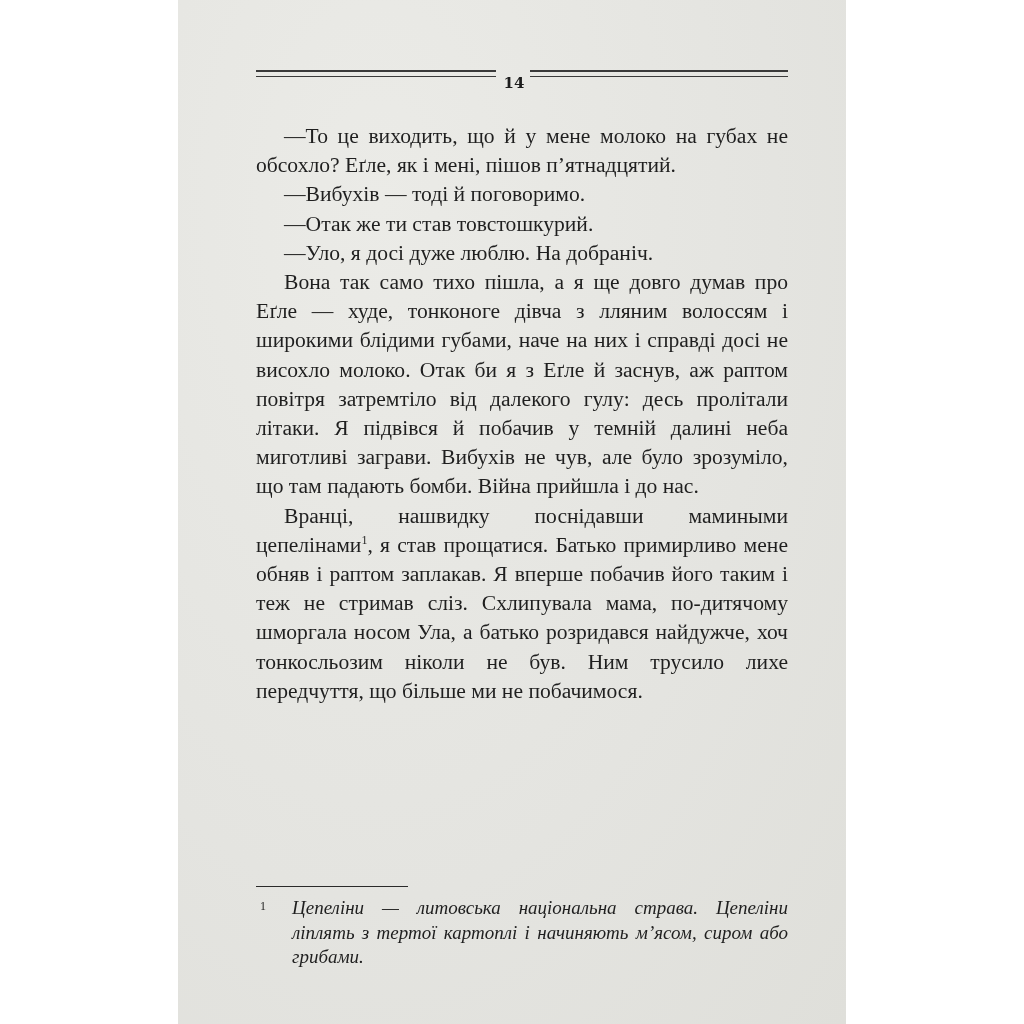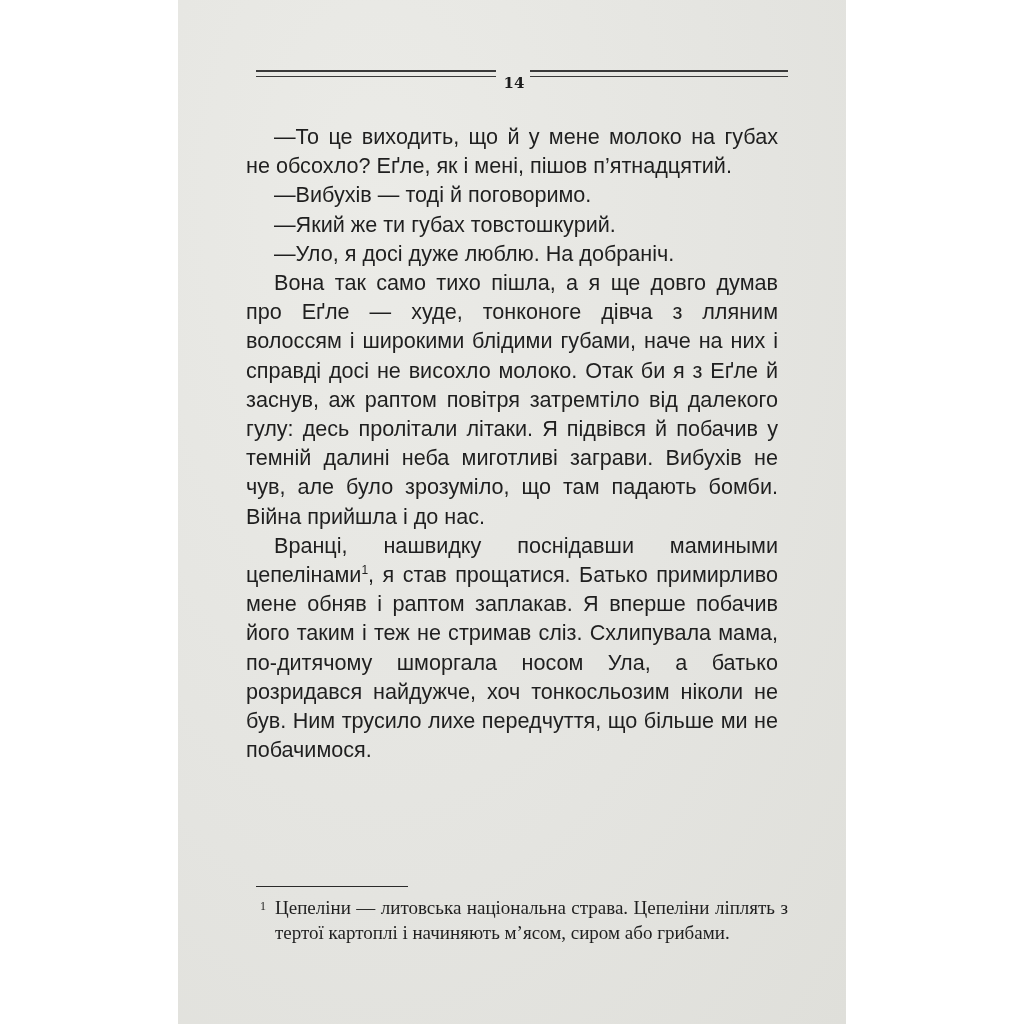--- a/index.html
+++ b/index.html
@@ -18,50 +18,50 @@
     position:absolute; top:8px; height:4px;
     border-top:2px solid #3a3a3a; border-bottom:1px solid #3a3a3a;
   }
   .rule.left { left:0; width:240px; }
   .rule.right { left:274px; width:258px; }
   .page-num {
     position:absolute; left:244px; width:28px; top:0; text-align:center;
     font-family:"DejaVu Serif", serif; font-weight:bold; font-size:15px; color:#1e1e1e;margin-top:12px;
   }
   .body-text {
-    position:absolute; left:68px; top:122px; width:532px;
-    font-family:Liberation Sans, sans-serif; font-size:21.6px; line-height:29.2px; color:#1f1f1f;
+    position:absolute; left:78px; top:122px; width:532px;
+    font-family:Liberation Serif, serif; font-size:21.6px; line-height:29.2px; color:#1f1f1f;
   }
   .body-text p { margin:0; text-indent:28px; text-align:justify; }
   .body-text sup { font-size:12px; line-height:0; vertical-align:super; }
   .fn-rule {
     position:absolute; left:78px; top:886px; width:152px; height:0;
     border-top:1.5px solid #2a2a2a;
   }
   .footnote {
     position:absolute; left:78px; top:896px; width:532px;
     font-family:"Liberation Serif", serif; font-size:19px; line-height:24.5px; color:#1f1f1f;
   }
   .footnote .fn-mark { position:absolute; left:4px; top:-2px; font-size:12px; }
-  .footnote .fn-text { margin-left:19px; text-align:justify; }
+  .footnote .fn-text { margin-left:36px; text-align:justify;font-style:italic; }
 </style>
 </head>
 <body>
 
 <div class="page">
   <div class="header">
     <div class="rule left"></div>
     <div class="page-num">14</div>
     <div class="rule right"></div>
   </div>
 
   <div class="body-text">
     <p>—То це виходить, що й у мене молоко на губах не обсохло? Еґле, як і мені, пішов п’ятнадцятий.</p>
     <p>—Вибухів — тоді й поговоримо.</p>
-    <p>—Який же ти губах товстошкурий.</p>
+    <p>—Отак же ти став товстошкурий.</p>
     <p>—Уло, я досі дуже люблю. На добраніч.</p>
     <p>Вона так само тихо пішла, а я ще довго думав про Еґле — худе, тонконоге дівча з лляним волоссям і широкими блідими губами, наче на них і справді досі не висохло молоко. Отак би я з Еґле й заснув, аж раптом повітря затремтіло від далекого гулу: десь пролітали літаки. Я підвівся й побачив у темній далині неба миготливі заграви. Вибухів не чув, але було зрозуміло, що там падають бомби. Війна прийшла і до нас.</p>
     <p><span>Вранці, нашвидку поснідавши мамиными цепелінами</span><sup>1</sup><span>, я став прощатися. Батько примирливо мене обняв і раптом заплакав. Я вперше побачив його таким і теж не стримав сліз. Схлипувала мама, по-дитячому шморгала носом Ула, а батько розридався найдужче, хоч тонкосльозим ніколи не був. Ним трусило лихе передчуття, що більше ми не побачимося.</span></p>
   </div>
 
   <div class="fn-rule"></div>
   <div class="footnote">
     <span class="fn-mark">1</span>
     <div class="fn-text">Цепеліни — литовська національна страва. Цепеліни ліплять з тертої картоплі і начиняють м’ясом, сиром або грибами.</div>
   </div>

